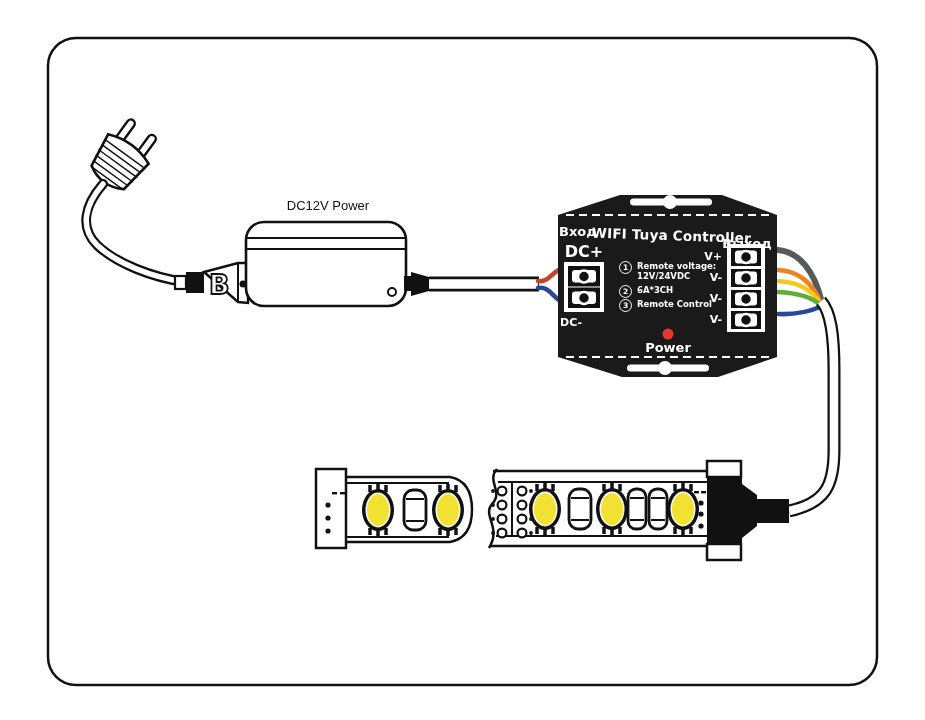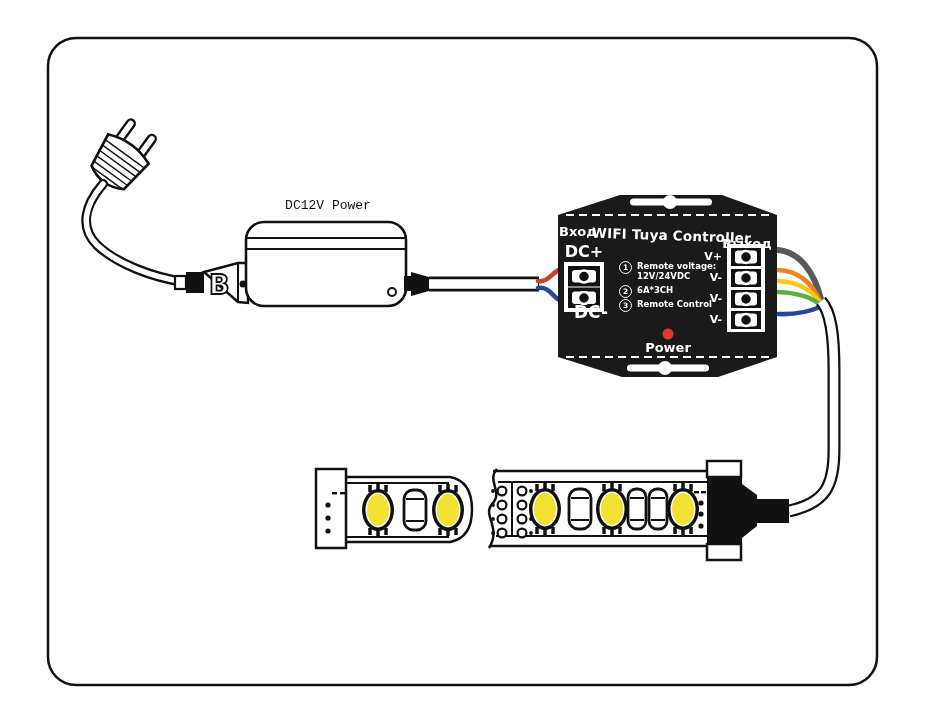--- a/index.html
+++ b/index.html
@@ -1,28 +1,28 @@
 <!DOCTYPE html>
 <html><head>
 <meta charset="utf-8">
 <style>
   html,body{margin:0;padding:0;background:#fff;}
   #canvas{position:relative;width:925px;height:720px;background:#fff;overflow:hidden;
           font-family:"DejaVu Sans",sans-serif;}
   #art{position:absolute;left:0;top:0;}
   .lbl{position:absolute;color:#fff;font-weight:bold;white-space:nowrap;}
   .black-lbl{position:absolute;color:#111;font-weight:normal;white-space:nowrap;
-             font-family:Liberation Mono, monospace;}
+             font-family:Liberation Sans, sans-serif;}
   .adapter-label{left:258px;top:198px;width:140px;text-align:center;font-size:13px;}
   .vhod{left:559px;top:224px;width:50px;text-align:left;font-size:13px;}
   .vyhod{left:721px;top:224px;width:52px;text-align:center;font-size:13px;margin-top:12px;}
   .ctrl-title{left:592px;top:227px;width:142px;text-align:center;font-size:13.5px;
               transform:rotate(2deg);letter-spacing:.2px;}
   .dcplus{left:560px;top:242px;width:48px;text-align:center;font-size:16px;}
-  .dcminus{left:560px;top:302px;width:48px;text-align:right;font-size:17px;}
+  .dcminus{left:560px;top:316px;width:48px;text-align:left;font-size:11px;}
   .vlbl{left:688px;width:34px;text-align:right;font-size:11px;}
   .v0{top:250px}.v1{top:271px}.v2{top:292px}.v3{top:313px}
   .spec{position:absolute;left:619px;display:flex;align-items:flex-start;font-size:8.5px;
         color:#fff;font-weight:bold;line-height:10px;}
   .s0{top:261px}.s1{top:285px}.s2{top:299px}
   .num-circle{flex:0 0 auto;display:inline-block;width:11px;height:11px;border:1.2px solid #fff;
         border-radius:50%;text-align:center;font-size:7.5px;line-height:11px;margin-right:5px;}
   .power-lbl{left:633px;top:340px;width:70px;text-align:center;font-size:13px;}
 </style>
 </head>

